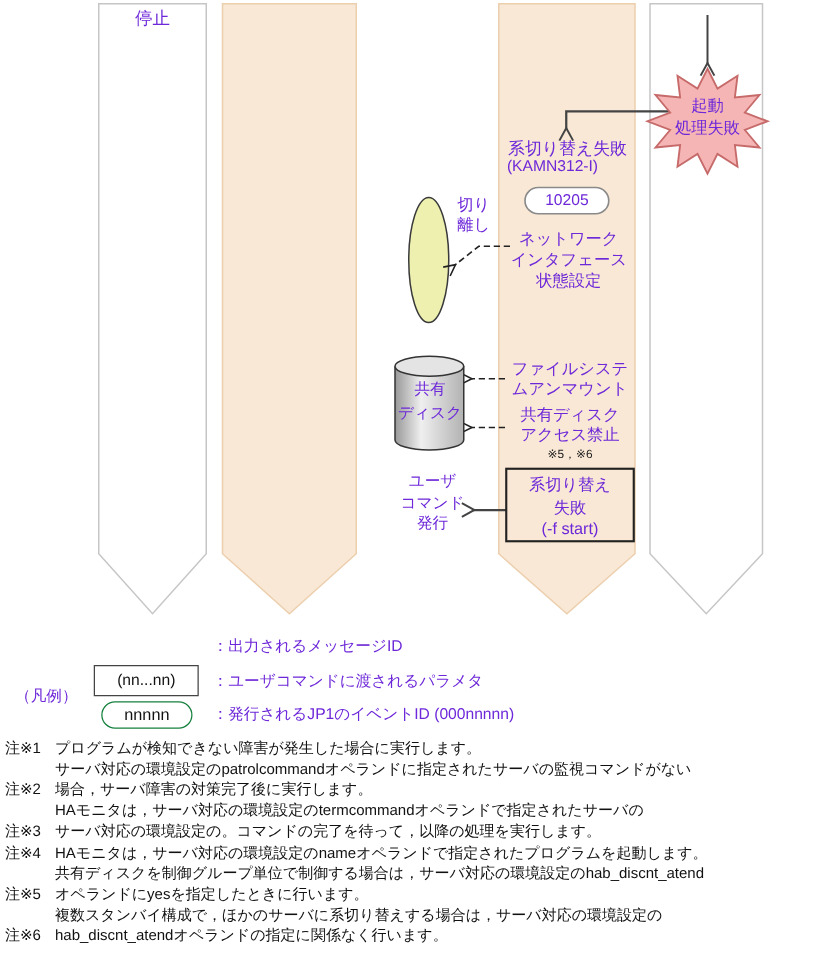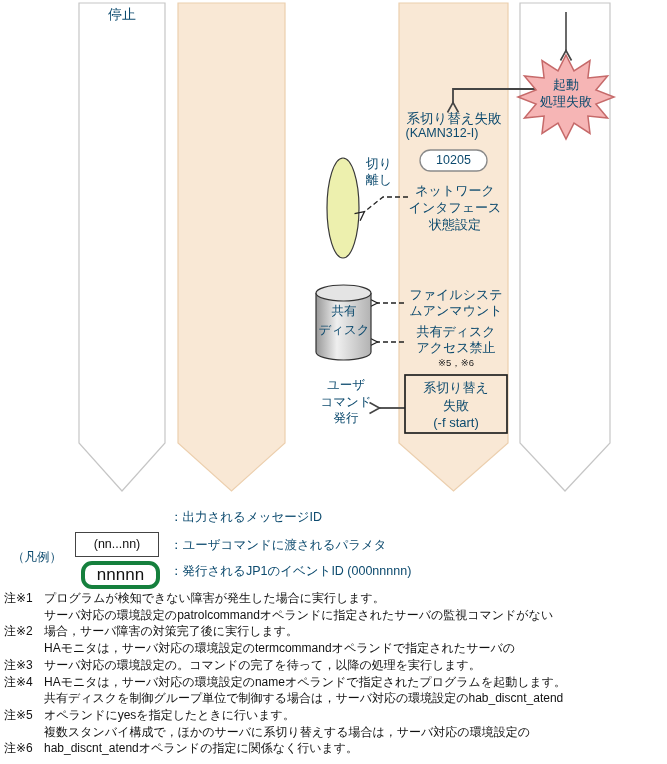--- a/index.html
+++ b/index.html
@@ -1,21 +1,21 @@
 <!DOCTYPE html>
 <html><head>
 <meta charset="utf-8">
 <style>
   html,body{margin:0;padding:0;background:#fff;}
   .stage{
     position:relative;width:667px;height:764px;background:#fff;overflow:hidden;
     font-family:"Liberation Sans","DejaVu Sans",sans-serif;color:#111;
   }
   .stage svg{position:absolute;left:0;top:0;}
-  .lbl{position:absolute;white-space:pre-line;color:#0c4a6e;}
+  .lbl{position:absolute;white-space:pre-line;color:#6d28d9;}
   .ctr{text-align:center;}
   
   .stop-label{left:79px;top:6px;width:86px;font-size:14px;}
   .burst-text{left:521px;top:76px;width:90px;font-size:13px;line-height:17px;}
   .sw-fail-1{left:399px;top:110px;width:110px;font-size:13.5px;}
   .sw-fail-2{left:399px;top:126px;width:86px;font-size:12.5px;}
   .event-id{left:420px;top:150px;width:67px;height:21px;line-height:21px;font-size:12.5px;}
   .detach{left:360px;top:156px;width:38px;font-size:13px;line-height:16px;}
   .network{left:398px;top:182px;width:114px;font-size:13px;line-height:17px;}
   .disk-label{left:316px;top:302px;width:56px;font-size:12.5px;line-height:19px;}
@@ -24,22 +24,22 @@
   .note-refs{left:400px;top:357px;width:112px;font-size:9.5px;color:#222;}
   .user-cmd{left:315px;top:377px;width:62px;font-size:12.5px;line-height:16.5px;}
   .fail-box-text{left:406px;top:379px;width:100px;font-size:13px;line-height:17.5px;}
   
   .legend-title{left:12px;top:509px;font-size:12.5px;margin-top:40px;}
   .lg-sym-1{left:72px;top:509px;width:90px;font-size:12.5px;margin-top:24px;}
   .lg-desc-1{left:170px;top:509px;font-size:12.5px;}
   .lg-box{left:75px;top:532px;width:82px;height:23px;line-height:23px;font-size:12.5px;
           border:1px solid #444;background:#fff;position:absolute;}
   .lg-desc-2{left:170px;top:537px;font-size:12.5px;}
-  .lg-pill{left:81px;top:561px;width:71px;height:20px;line-height:20px;font-size:17px;
-           border:4px solid #15803d;border-radius:11px;background:#fff;position:absolute;}
+  .lg-pill{left:81px;top:561px;width:71px;height:20px;line-height:20px;font-size:13px;
+           border:1px solid #15803d;border-radius:11px;background:#fff;position:absolute;}
   .lg-desc-3{left:170px;top:563px;font-size:12.5px;}
   
   .notes{position:absolute;left:4px;top:590px;width:660px;font-size:12px;line-height:16.7px;}
   .note-row{display:flex;align-items:flex-end;}
   .note-label{flex:0 0 40px;white-space:nowrap;}
   .note-text{flex:1;white-space:pre-line;}
 </style>
 </head>
 <body>
 

